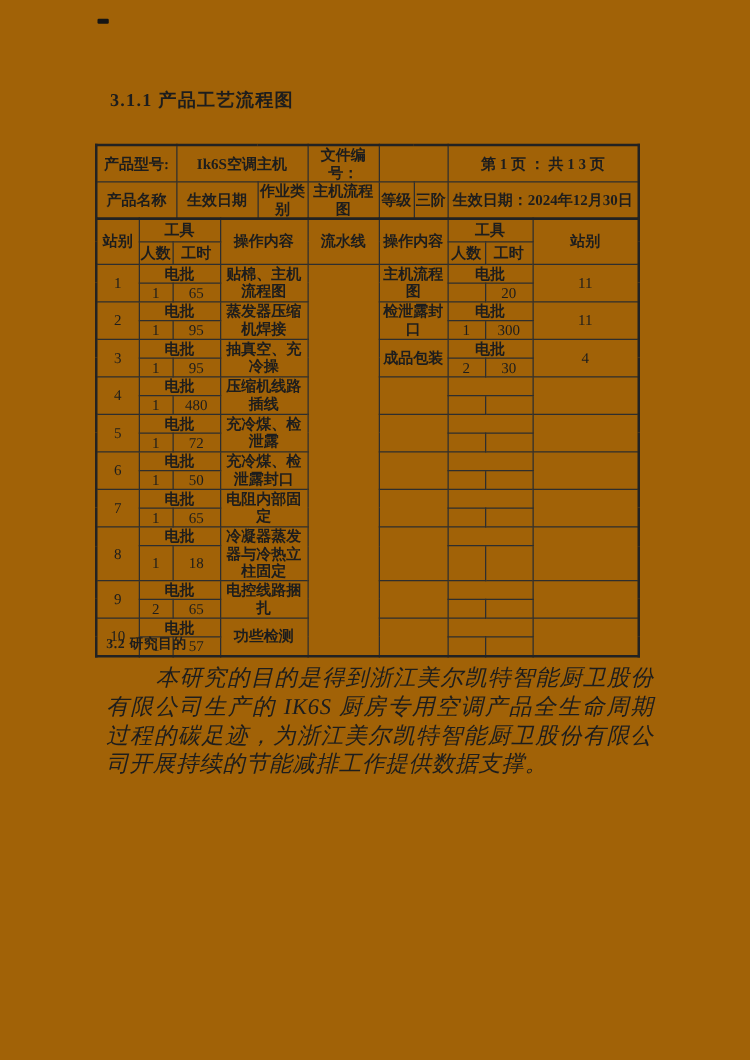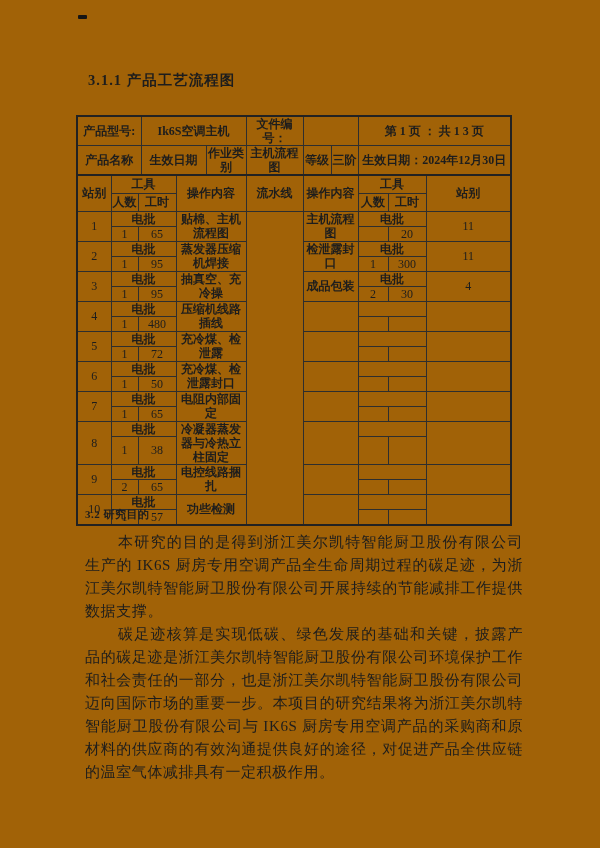--- a/index.html
+++ b/index.html
@@ -24,22 +24,22 @@
   .hdr tr.r1 td { height:26px; }
   .hdr tr.r2 td { height:28px;margin-top:48px; }
   .bdy tr.h td { height:18px; }
   .bdy tr.d td { height:12px; }
   .bdy tr.d.tall td { height:26px; }
   td.num { font-weight:normal; }
   td.blank {}
 
   .textsec { position:absolute; left:85px; top:507px; width:438px; }
   .sub-title { margin:0 0 9px 0; font-size:11px; font-weight:bold; letter-spacing:0.5px; }
-  .para { margin:0; font-size:15px; line-height:23px; letter-spacing:0.6px;
-    text-align:justify; text-indent:2.2em; }
+  .para { margin:0; font-size:18px; line-height:23px; letter-spacing:0.6px;
+    text-align:justify; text-indent:2.2em;font-style:italic; }
 </style>
 </head>
 <body>
 
 <div class="page">
   <div class="smudge"></div>
 
   <h1 class="sec-title">3.1.1 产品工艺流程图</h1>
 
   <div class="tblwrap">
@@ -205,21 +205,21 @@
           <tr class="d">
             <td rowspan="2" class="num">8</td>
             <td colspan="2">电批</td>
             <td rowspan="2">冷凝器蒸发器与冷热立柱固定</td>
             <td rowspan="2"></td>
             <td colspan="2"></td>
             <td rowspan="2" class="num"></td>
           </tr>
           <tr class="d tall">
             <td class="num">1</td>
-            <td class="num">38</td>
+            <td class="num">18</td>
             <td class="num"></td>
             <td class="num"></td>
           </tr>
           <tr class="d">
             <td rowspan="2" class="num">9</td>
             <td colspan="2">电批</td>
             <td rowspan="2">电控线路捆扎</td>
             <td rowspan="2"></td>
             <td colspan="2"></td>
             <td rowspan="2" class="num"></td>
@@ -244,15 +244,14 @@
             <td class="num"></td>
             <td class="num"></td>
           </tr>
         </tbody>
     </table>
   </div>
 
   <div class="textsec">
     <h2 class="sub-title">3.2 研究目的</h2>
     <p class="para">本研究的目的是得到浙江美尔凯特智能厨卫股份有限公司生产的 IK6S 厨房专用空调产品全生命周期过程的碳足迹，为浙江美尔凯特智能厨卫股份有限公司开展持续的节能减排工作提供数据支撑。</p>
-    <p class="para">碳足迹核算是实现低碳、绿色发展的基础和关键，披露产品的碳足迹是浙江美尔凯特智能厨卫股份有限公司环境保护工作和社会责任的一部分，也是浙江美尔凯特智能厨卫股份有限公司迈向国际市场的重要一步。本项目的研究结果将为浙江美尔凯特智能厨卫股份有限公司与 IK6S 厨房专用空调产品的采购商和原材料的供应商的有效沟通提供良好的途径，对促进产品全供应链的温室气体减排具有一定积极作用。</p>
   </div>
 </div>
 
 </body></html>

